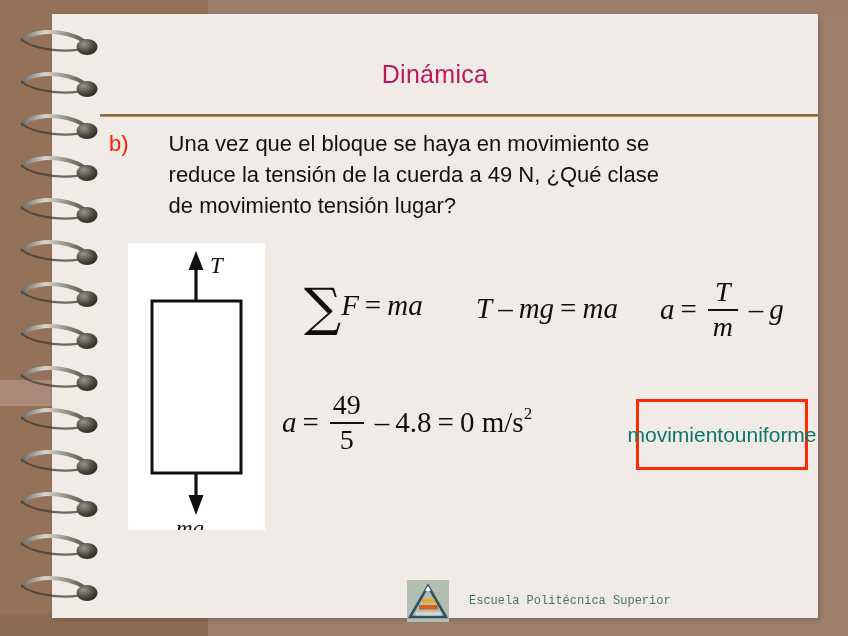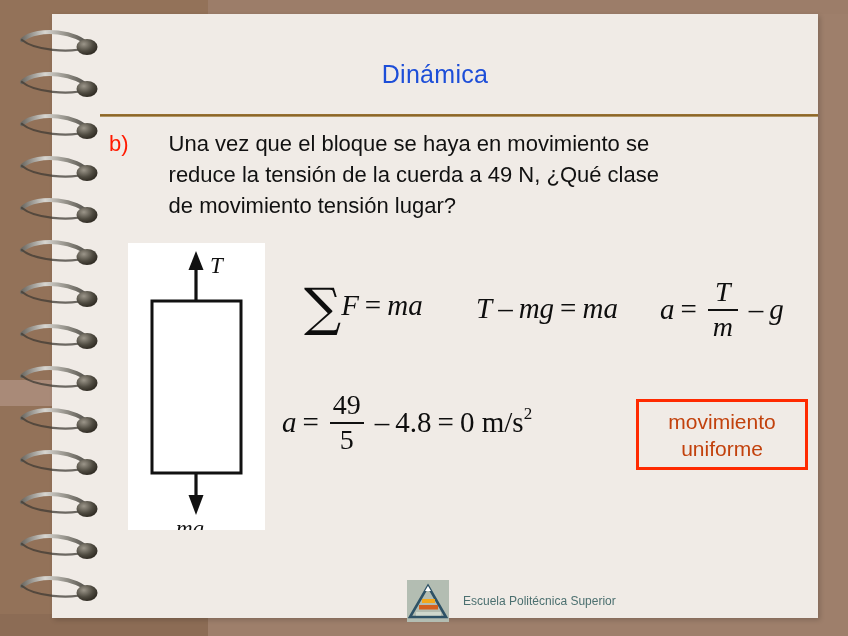--- a/index.html
+++ b/index.html
@@ -68,21 +68,21 @@
   }
 
   
   #title {
     position: absolute;
     left: 0;
     top: 46px;
     width: 766px;
     text-align: center;
     font-size: 25px;
-    color: #1d4ed8;
+    color: #be185d;
     letter-spacing: 0.3px;
   }
   #title-rule {
     position: absolute;
     left: 48px;
     top: 100px;
     width: 718px;
     height: 3px;
     background: linear-gradient(to bottom, #9b7534 0%, #8a6428 55%, #c9b489 100%);
   }
@@ -177,25 +177,25 @@
   
   #answer-box {
     position: absolute;
     left: 584px;
     top: 385px;
     width: 166px;
     height: 65px;
     border: 3px solid #ff2a00;
     background: #f0ebe6;
     display: flex;
-    flex-direction: column;
+    flex-direction: row;
     align-items: center;
     justify-content: center;
     font-size: 21px;
-    color: #c2410c;
+    color: #0f766e;
     line-height: 27px;
   }
 
   
   #footer {
     position: absolute;
     left: 0;
     top: 560px;
     width: 766px;
     height: 48px;
@@ -215,24 +215,25 @@
     top: 6px;
     display: flex;
     align-items: center;
   }
   #eps-logo {
     width: 42px;
     height: 42px;
     flex: 0 0 auto;
   }
   #footer-inst-text {
-    padding-left: 14px;
+    padding-left: 20px;
     font-size: 12px;
     line-height: 16px;
     color: #4c7070;
+    font-family: Liberation Mono, monospace;
   }
 </style>
 </head>
 <body>
 
 <div id="stage">
 
   <div class="bg-top-strip"></div>
   <div class="bg-dark-left"></div>
   <div class="bg-band-light"></div>

